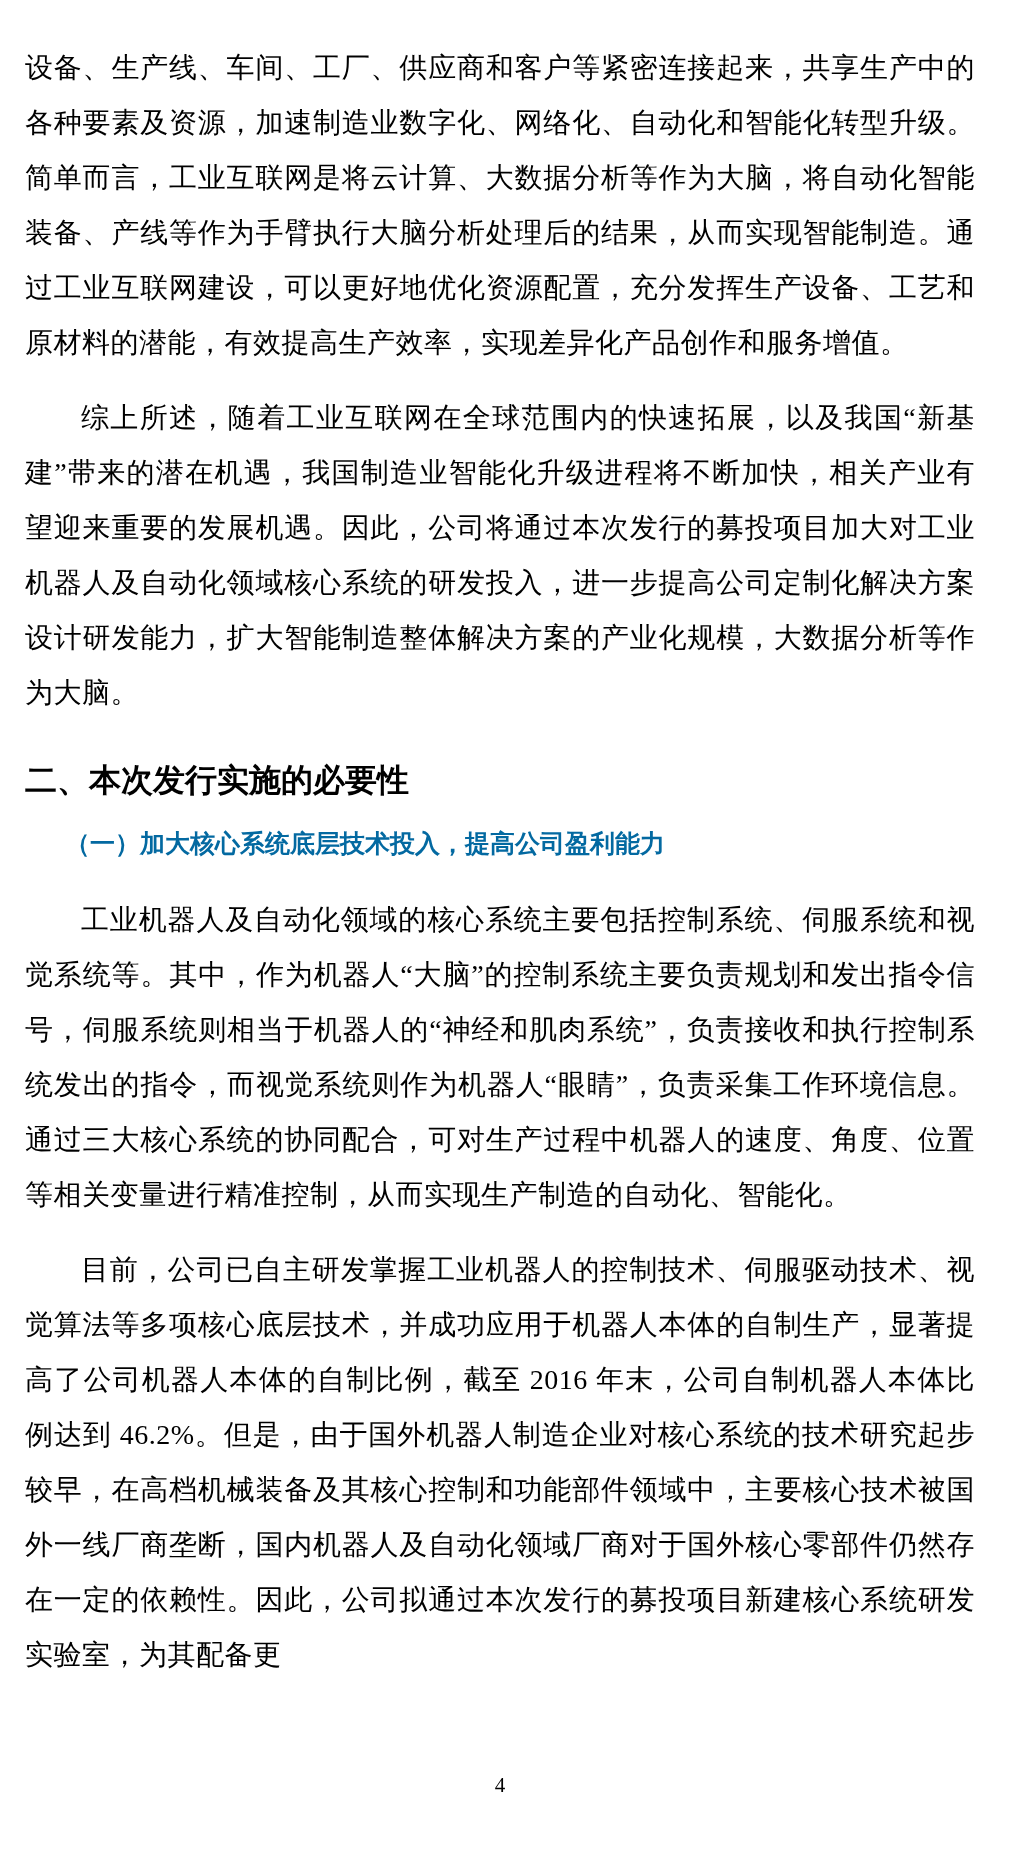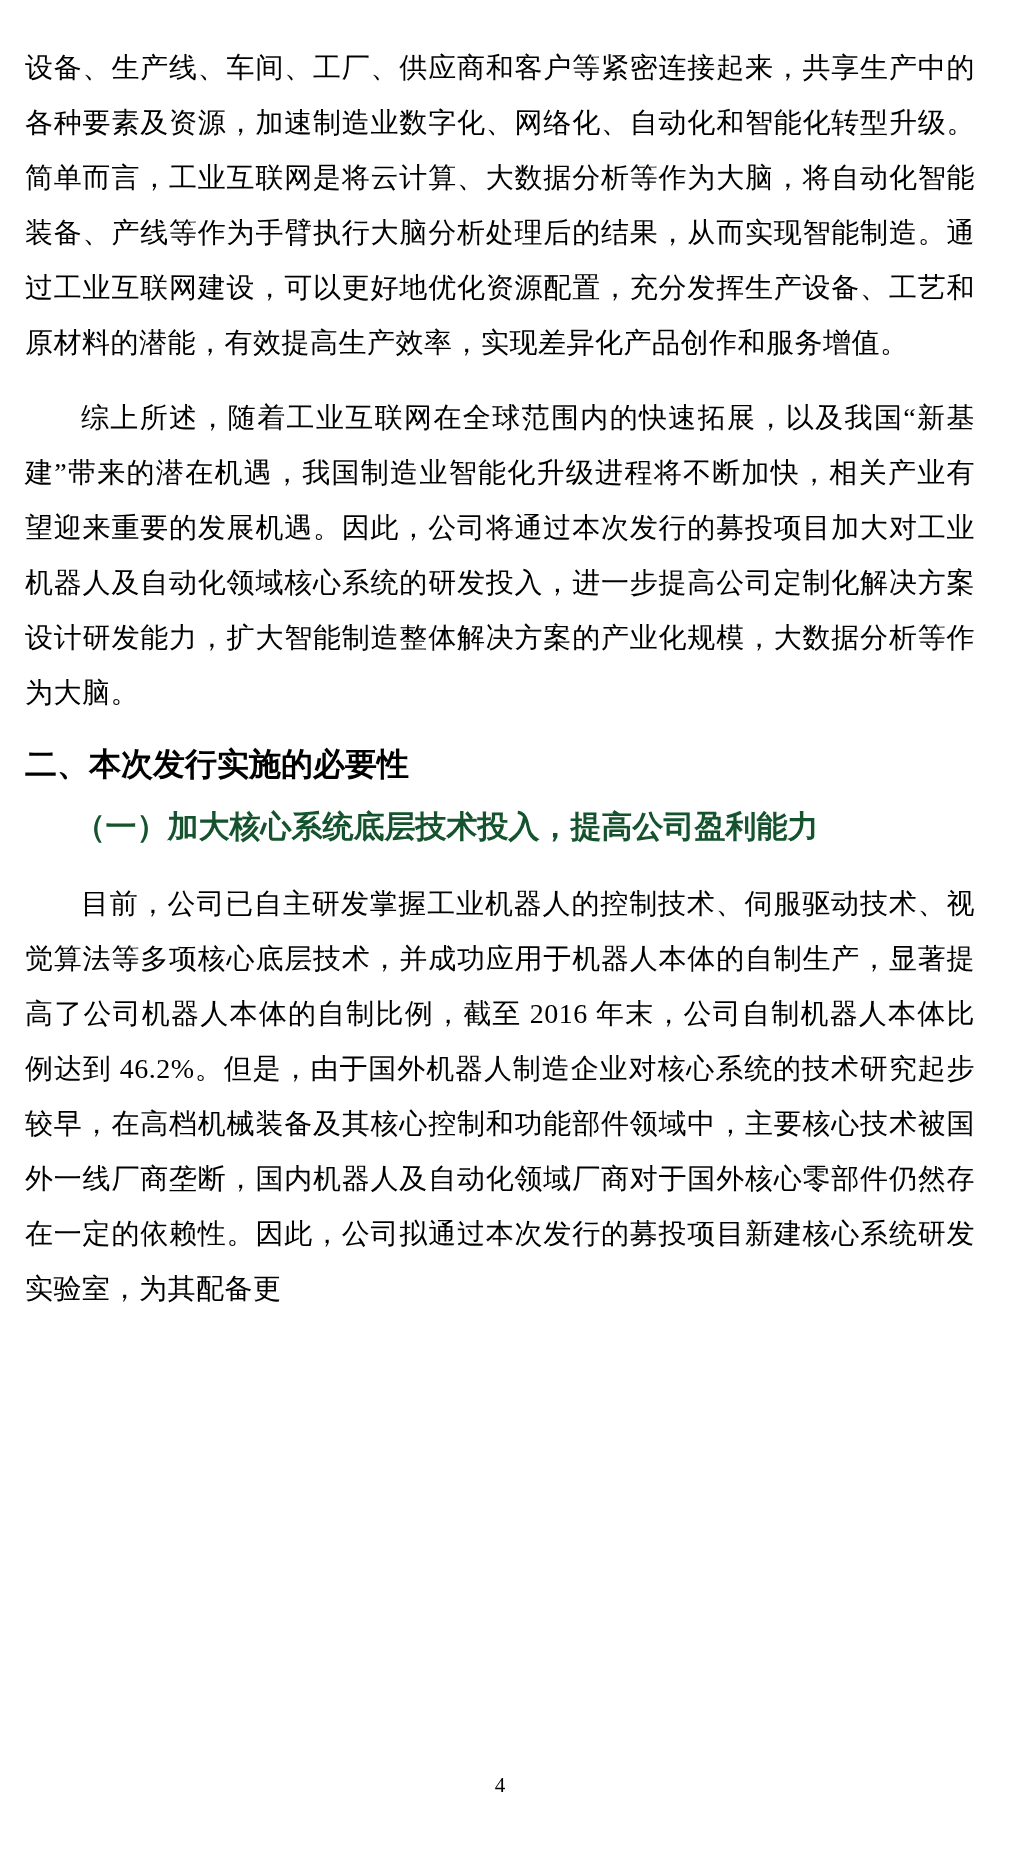--- a/index.html
+++ b/index.html
@@ -31,31 +31,31 @@
     color: #000000;
   }
   .body-para.no-indent {
     text-indent: 0;
   }
   .section-heading {
     font-family: "Liberation Sans", "DejaVu Sans", sans-serif;
     font-weight: bold;
     font-size: 32px;
     line-height: 40px;
-    margin: 24px 0 24px 0;
+    margin: 40px 0 24px 0;
     color: #000000;
   }
   .subsection-heading {
     font-family: "Liberation Sans", "DejaVu Sans", sans-serif;
     font-weight: bold;
-    font-size: 31px;
+    font-size: 25px;
     line-height: 38px;
     margin: 24px 0 30px 0;
     padding-left: 1.6em;
-    color: #14532d;
+    color: #0369a1;
   }
   .page-number {
     position: absolute;
     bottom: 58px;
     left: 0;
     width: 100%;
     text-align: center;
     font-family: "Liberation Serif", "DejaVu Serif", serif;
     font-size: 21px;
     color: #000000;
@@ -69,19 +69,20 @@
 
     <p class="body-para no-indent">设备、生产线、车间、工厂、供应商和客户等紧密连接起来，共享生产中的各种要素及资源，加速制造业数字化、网络化、自动化和智能化转型升级。简单而言，工业互联网是将云计算、大数据分析等作为大脑，将自动化智能装备、产线等作为手臂执行大脑分析处理后的结果，从而实现智能制造。通过工业互联网建设，可以更好地优化资源配置，充分发挥生产设备、工艺和原材料的潜能，有效提高生产效率，实现差异化产品创作和服务增值。</p>
 
 
     <p class="body-para">综上所述，随着工业互联网在全球范围内的快速拓展，以及我国“新基建”带来的潜在机遇，我国制造业智能化升级进程将不断加快，相关产业有望迎来重要的发展机遇。因此，公司将通过本次发行的募投项目加大对工业机器人及自动化领域核心系统的研发投入，进一步提高公司定制化解决方案设计研发能力，扩大智能制造整体解决方案的产业化规模，大数据分析等作为大脑。</p>
 
     <div class="section-heading">二、本次发行实施的必要性</div>
 
     <div class="subsection-heading">（一）加大核心系统底层技术投入，提高公司盈利能力</div>
 
+    <p class="body-para">工业机器人及自动化领域的核心系统主要包括控制系统、伺服系统和视觉系统等。其中，作为机器人“大脑”的控制系统主要负责规划和发出指令信号，伺服系统则相当于机器人的“神经和肌肉系统”，负责接收和执行控制系统发出的指令，而视觉系统则作为机器人“眼睛”，负责采集工作环境信息。通过三大核心系统的协同配合，可对生产过程中机器人的速度、角度、位置等相关变量进行精准控制，从而实现生产制造的自动化、智能化。</p>
 
     <p class="body-para">目前，公司已自主研发掌握工业机器人的控制技术、伺服驱动技术、视觉算法等多项核心底层技术，并成功应用于机器人本体的自制生产，显著提高了公司机器人本体的自制比例，截至 2016 年末，公司自制机器人本体比例达到 46.2%。但是，由于国外机器人制造企业对核心系统的技术研究起步较早，在高档机械装备及其核心控制和功能部件领域中，主要核心技术被国外一线厂商垄断，国内机器人及自动化领域厂商对于国外核心零部件仍然存在一定的依赖性。因此，公司拟通过本次发行的募投项目新建核心系统研发实验室，为其配备更</p>
 
   </div>
 
   <div class="page-number">4</div>
 </div>
 
 </body></html>

